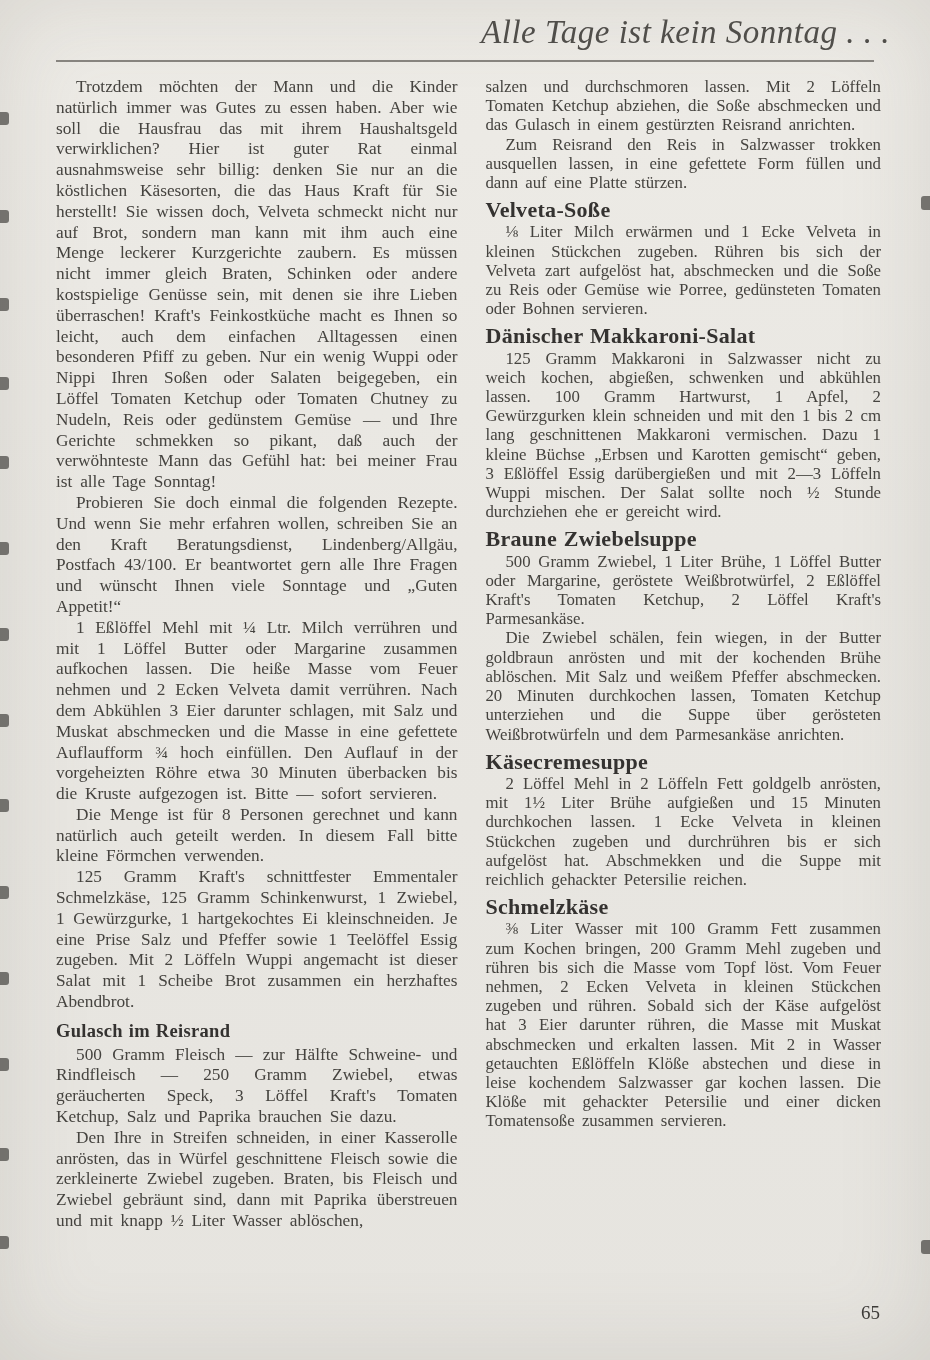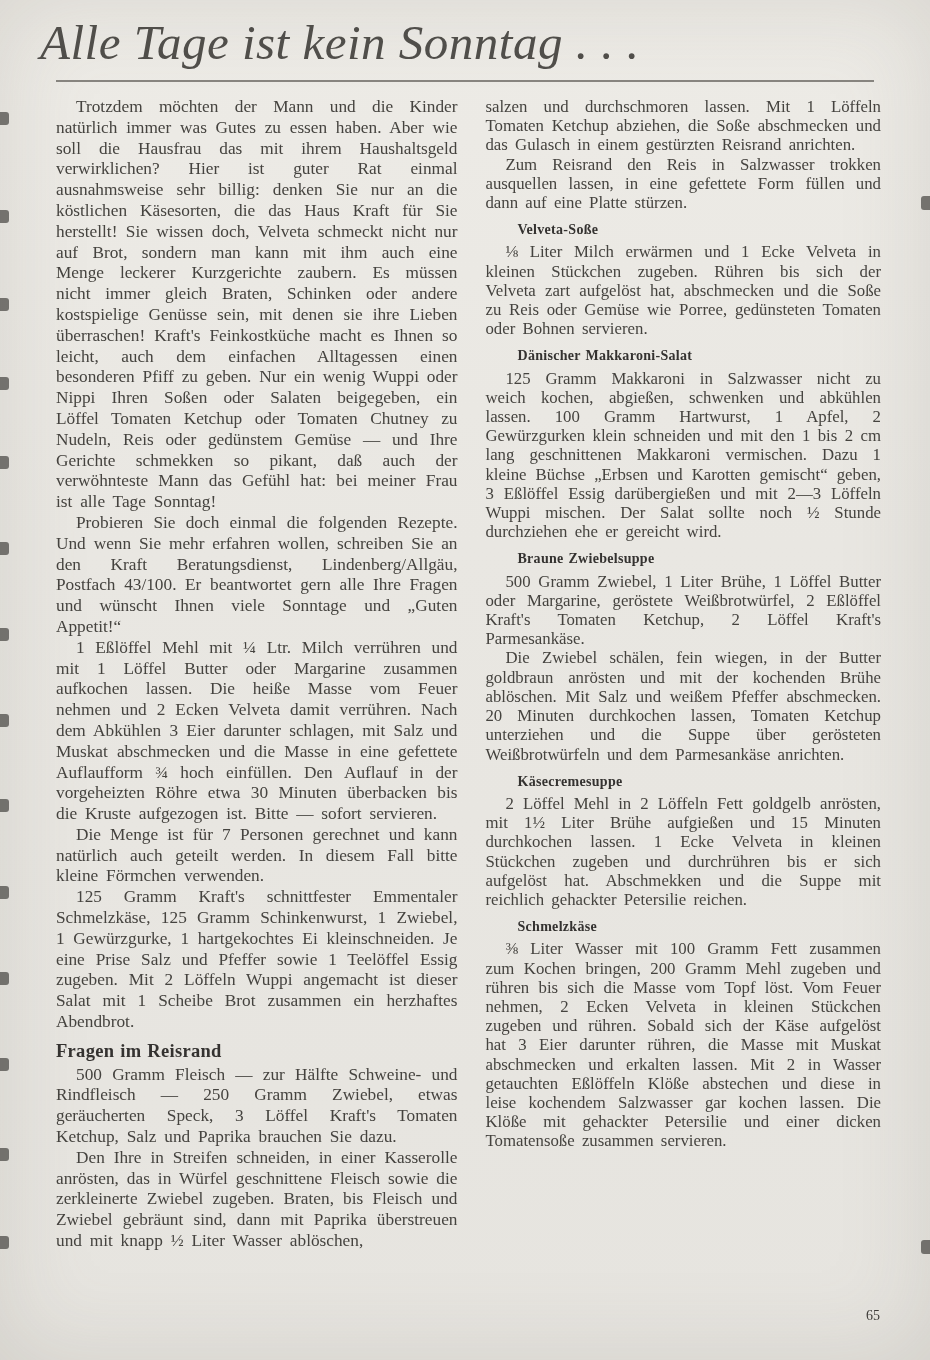--- a/index.html
+++ b/index.html
@@ -8,24 +8,24 @@
     width: 930px;
     height: 1360px;
     background: linear-gradient(180deg, #edebe6 0%, #e9e7e2 40%, #e6e4df 100%);
     box-shadow: inset 0 0 90px rgba(120,115,105,0.18);
     overflow: hidden;
     font-family: "Liberation Serif", "DejaVu Serif", serif;
     color: #45433f;
   }
   .title {
     margin: 14px 40px 0 40px;
-    text-align: left;
+    text-align: right;
     font-style: italic;
     font-weight: 400;
-    font-size: 49px;
+    font-size: 33px;
     letter-spacing: 0.5px;
     color: #504e4a;
     white-space: nowrap;
   }
   .divider {
     height: 2px;
     background: #87847f;
     margin: 9px 56px 0 56px;
   }
   .columns {
@@ -41,26 +41,26 @@
   .para.indent { text-indent: 20px; }
   .recipe-heading {
     margin: 8px 0 3px 0;
     font-size: 18.5px;
     font-weight: 700;
     letter-spacing: 0.3px;
     color: #343230;
     text-align: left;
     word-spacing: 1px;
   }
-  .col-right .recipe-heading { font-size: 14px; margin-left: 32px; }
+  .col-right .recipe-heading { font-size: 22px; }
   .page-number {
     position: absolute;
     right: 50px;
     bottom: 36px;
-    font-size: 14px;
+    font-size: 19px;
     color: #3d3b38;
   }
   .scan-mark {
     position: absolute;
     background: #302f2c;
     opacity: 0.62;
   }
   .scan-mark.left  { left: 0;  width: 9px; height: 13px; border-radius: 0 3px 3px 0; }
   .scan-mark.right { right: 0; width: 9px; height: 14px; border-radius: 3px 0 0 3px; }
 </style>
@@ -68,28 +68,28 @@
 <body>
 
 <div class="page">
   <h1 class="title">Alle Tage ist kein Sonntag . . .</h1>
   <div class="divider"></div>
   <div class="columns">
     <div class="col col-left">
         <p class="para indent">Trotzdem möchten der Mann und die Kinder natürlich immer was Gutes zu essen haben. Aber wie soll die Hausfrau das mit ihrem Haushaltsgeld verwirklichen? Hier ist guter Rat einmal ausnahmsweise sehr billig: denken Sie nur an die köstlichen Käsesorten, die das Haus Kraft für Sie herstellt! Sie wissen doch, Velveta schmeckt nicht nur auf Brot, sondern man kann mit ihm auch eine Menge leckerer Kurzgerichte zaubern. Es müssen nicht immer gleich Braten, Schinken oder andere kostspielige Genüsse sein, mit denen sie ihre Lieben überraschen! Kraft's Feinkostküche macht es Ihnen so leicht, auch dem einfachen Alltagessen einen besonderen Pfiff zu geben. Nur ein wenig Wuppi oder Nippi Ihren Soßen oder Salaten beigegeben, ein Löffel Tomaten Ketchup oder Tomaten Chutney zu Nudeln, Reis oder gedünstem Gemüse — und Ihre Gerichte schmekken so pikant, daß auch der verwöhnteste Mann das Gefühl hat: bei meiner Frau ist alle Tage Sonntag!</p>
         <p class="para indent">Probieren Sie doch einmal die folgenden Rezepte. Und wenn Sie mehr erfahren wollen, schreiben Sie an den Kraft Beratungsdienst, Lindenberg/Allgäu, Postfach 43/100. Er beantwortet gern alle Ihre Fragen und wünscht Ihnen viele Sonntage und „Guten Appetit!“</p>
         <p class="para indent">1 Eßlöffel Mehl mit ¼ Ltr. Milch verrühren und mit 1 Löffel Butter oder Margarine zusammen aufkochen lassen. Die heiße Masse vom Feuer nehmen und 2 Ecken Velveta damit verrühren. Nach dem Abkühlen 3 Eier darunter schlagen, mit Salz und Muskat abschmecken und die Masse in eine gefettete Auflaufform ¾ hoch einfüllen. Den Auflauf in der vorgeheizten Röhre etwa 30 Minuten überbacken bis die Kruste aufgezogen ist. Bitte — sofort servieren.</p>
-        <p class="para indent">Die Menge ist für 7 Personen gerechnet und kann natürlich auch geteilt werden. In diesem Fall bitte kleine Förmchen verwenden.</p>
+        <p class="para indent">Die Menge ist für 8 Personen gerechnet und kann natürlich auch geteilt werden. In diesem Fall bitte kleine Förmchen verwenden.</p>
         <p class="para indent">125 Gramm Kraft's schnittfester Emmentaler Schmelzkäse, 125 Gramm Schinkenwurst, 1 Zwiebel, 1 Gewürzgurke, 1 hartgekochtes Ei kleinschneiden. Je eine Prise Salz und Pfeffer sowie 1 Teelöffel Essig zugeben. Mit 2 Löffeln Wuppi angemacht ist dieser Salat mit 1 Scheibe Brot zusammen ein herzhaftes Abendbrot.</p>
-        <h3 class="recipe-heading">Fragen im Reisrand</h3>
+        <h3 class="recipe-heading">Gulasch im Reisrand</h3>
         <p class="para indent">500 Gramm Fleisch — zur Hälfte Schweine- und Rindfleisch — 250 Gramm Zwiebel, etwas geräucherten Speck, 3 Löffel Kraft's Tomaten Ketchup, Salz und Paprika brauchen Sie dazu.</p>
         <p class="para indent">Den Ihre in Streifen schneiden, in einer Kasserolle anrösten, das in Würfel geschnittene Fleisch sowie die zerkleinerte Zwiebel zugeben. Braten, bis Fleisch und Zwiebel gebräunt sind, dann mit Paprika überstreuen und mit knapp ½ Liter Wasser ablöschen,</p>
       </div>
     <div class="col col-right">
-        <p class="para">salzen und durchschmoren lassen. Mit 1 Löffeln Tomaten Ketchup abziehen, die Soße abschmecken und das Gulasch in einem gestürzten Reisrand anrichten.</p>
+        <p class="para">salzen und durchschmoren lassen. Mit 2 Löffeln Tomaten Ketchup abziehen, die Soße abschmecken und das Gulasch in einem gestürzten Reisrand anrichten.</p>
         <p class="para indent">Zum Reisrand den Reis in Salzwasser trokken ausquellen lassen, in eine gefettete Form füllen und dann auf eine Platte stürzen.</p>
         <h3 class="recipe-heading">Velveta-Soße</h3>
         <p class="para indent">⅛ Liter Milch erwärmen und 1 Ecke Velveta in kleinen Stückchen zugeben. Rühren bis sich der Velveta zart aufgelöst hat, abschmecken und die Soße zu Reis oder Gemüse wie Porree, gedünsteten Tomaten oder Bohnen servieren.</p>
         <h3 class="recipe-heading">Dänischer Makkaroni-Salat</h3>
         <p class="para indent">125 Gramm Makkaroni in Salzwasser nicht zu weich kochen, abgießen, schwenken und abkühlen lassen. 100 Gramm Hartwurst, 1 Apfel, 2 Gewürzgurken klein schneiden und mit den 1 bis 2 cm lang geschnittenen Makkaroni vermischen. Dazu 1 kleine Büchse „Erbsen und Karotten gemischt“ geben, 3 Eßlöffel Essig darübergießen und mit 2—3 Löffeln Wuppi mischen. Der Salat sollte noch ½ Stunde durchziehen ehe er gereicht wird.</p>
         <h3 class="recipe-heading">Braune Zwiebelsuppe</h3>
         <p class="para indent">500 Gramm Zwiebel, 1 Liter Brühe, 1 Löffel Butter oder Margarine, geröstete Weißbrotwürfel, 2 Eßlöffel Kraft's Tomaten Ketchup, 2 Löffel Kraft's Parmesankäse.</p>
         <p class="para indent">Die Zwiebel schälen, fein wiegen, in der Butter goldbraun anrösten und mit der kochenden Brühe ablöschen. Mit Salz und weißem Pfeffer abschmecken. 20 Minuten durchkochen lassen, Tomaten Ketchup unterziehen und die Suppe über gerösteten Weißbrotwürfeln und dem Parmesankäse anrichten.</p>
         <h3 class="recipe-heading">Käsecremesuppe</h3>
         <p class="para indent">2 Löffel Mehl in 2 Löffeln Fett goldgelb anrösten, mit 1½ Liter Brühe aufgießen und 15 Minuten durchkochen lassen. 1 Ecke Velveta in kleinen Stückchen zugeben und durchrühren bis er sich aufgelöst hat. Abschmekken und die Suppe mit reichlich gehackter Petersilie reichen.</p>

